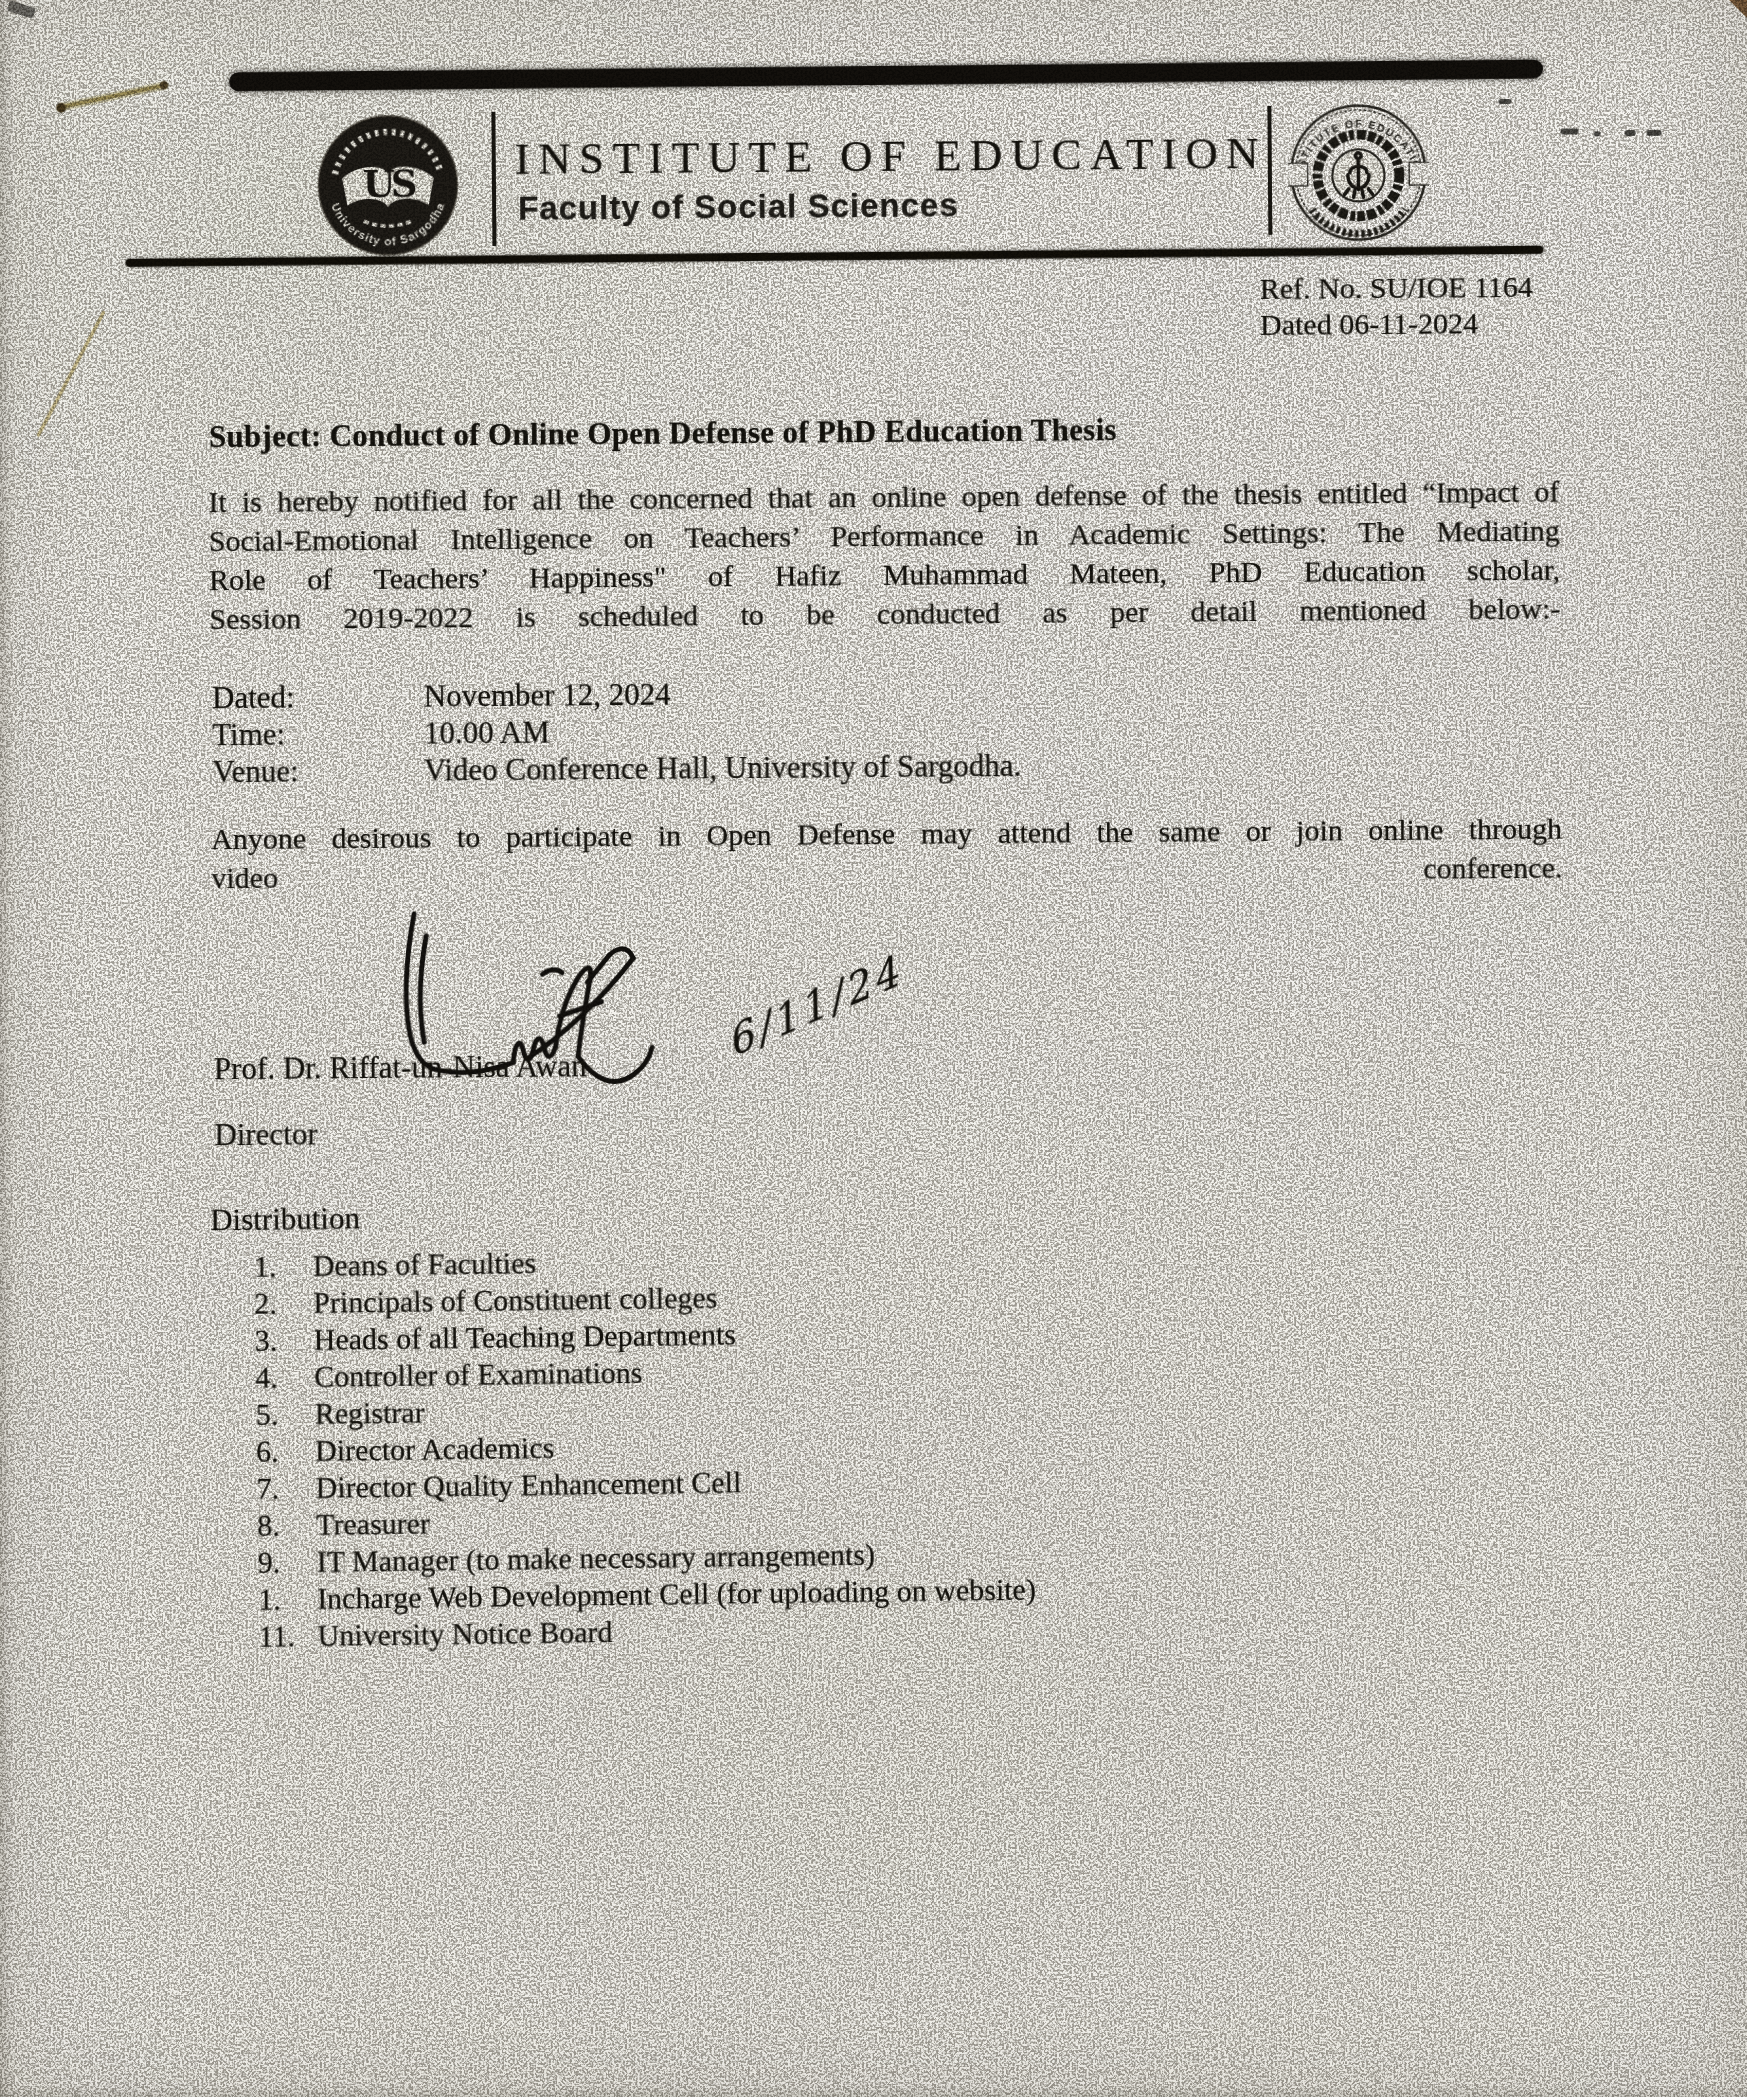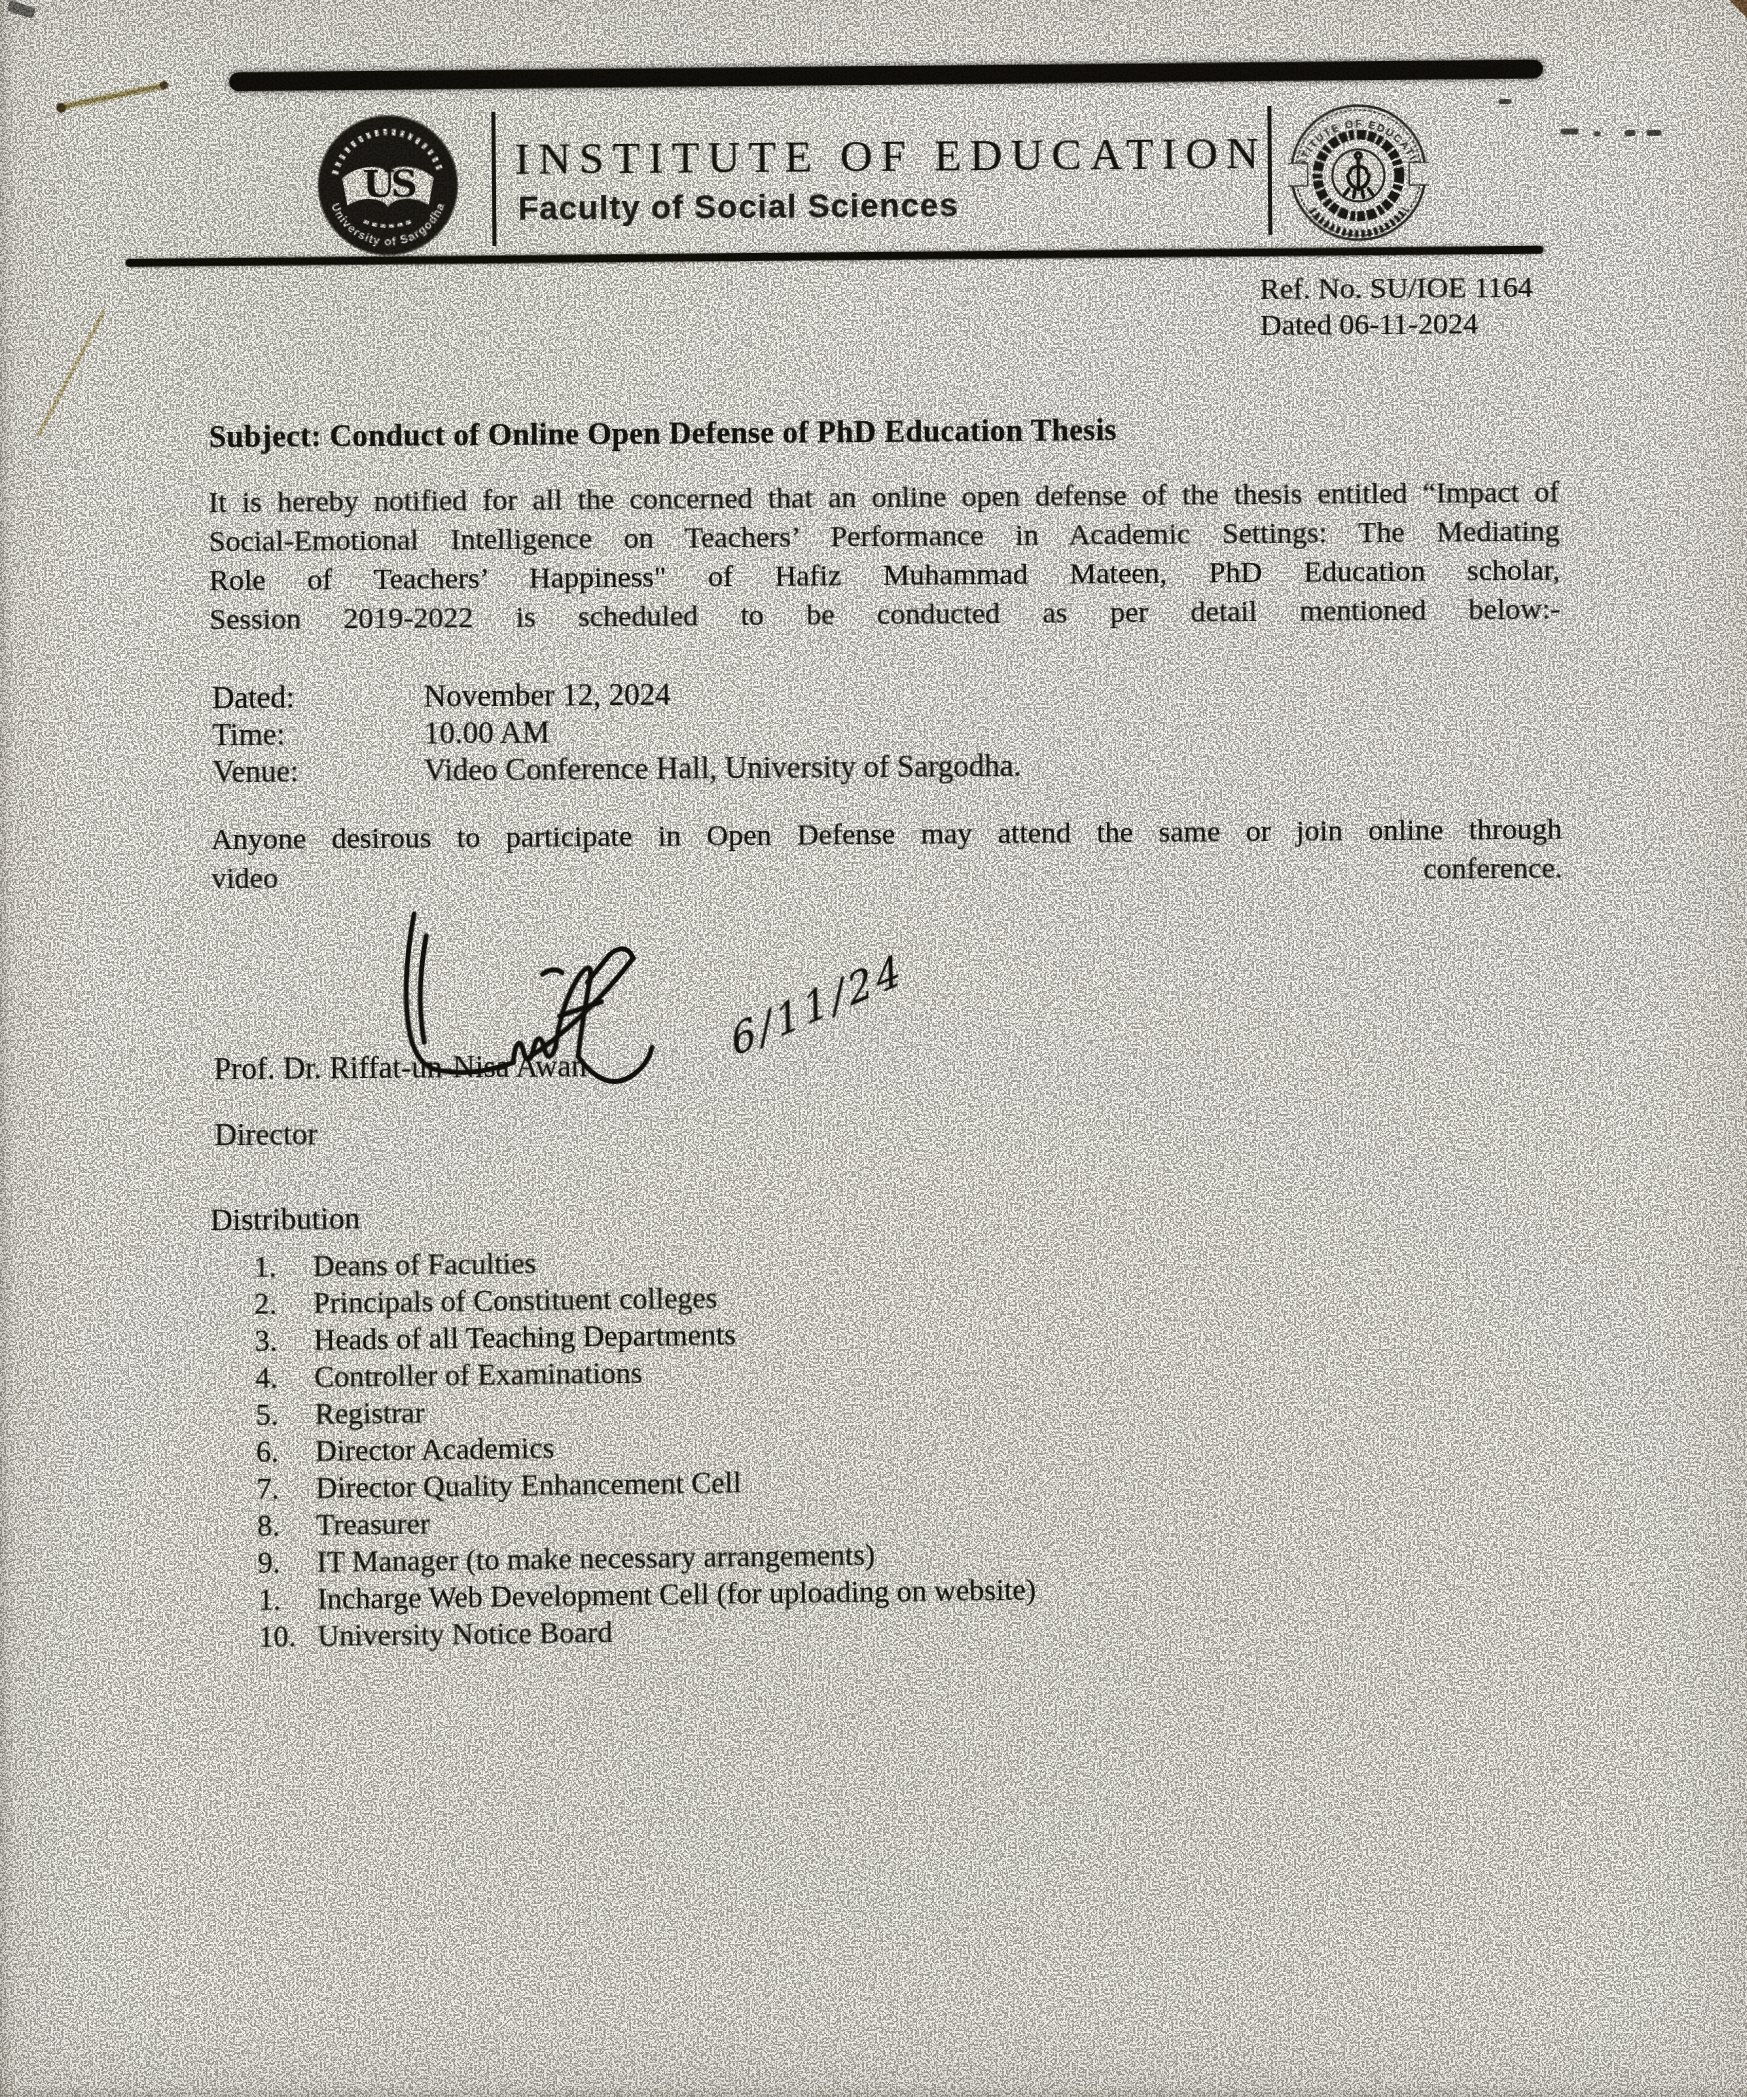--- a/index.html
+++ b/index.html
@@ -217,21 +217,21 @@
       </div>
       <div class="dist-row">
         <span class="dist-num">9.</span>
         <span>IT Manager (to make necessary arrangements)</span>
       </div>
       <div class="dist-row">
         <span class="dist-num">1.</span>
         <span>Incharge Web Development Cell (for uploading on website)</span>
       </div>
       <div class="dist-row">
-        <span class="dist-num">10.</span>
+        <span class="dist-num">11.</span>
         <span>University Notice Board</span>
       </div>
     </div>
   </div>
 
 </div>
 
 <div class="abs corner-tr" style="position:absolute;"></div>
 <div class="abs corner-tl" style="position:absolute;"></div>
 <div class="abs edge-left" style="position:absolute;"></div>

